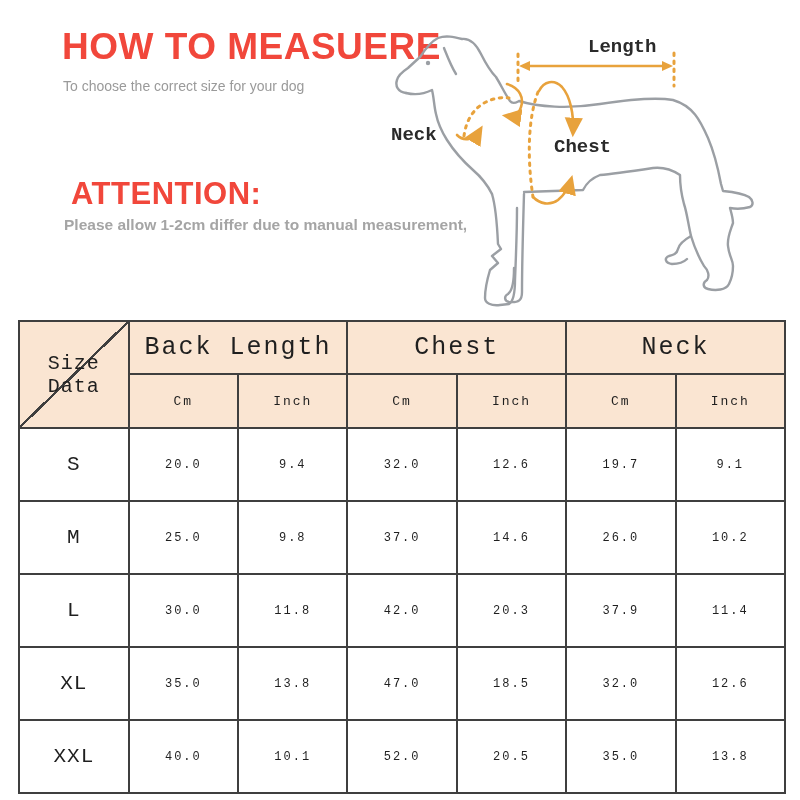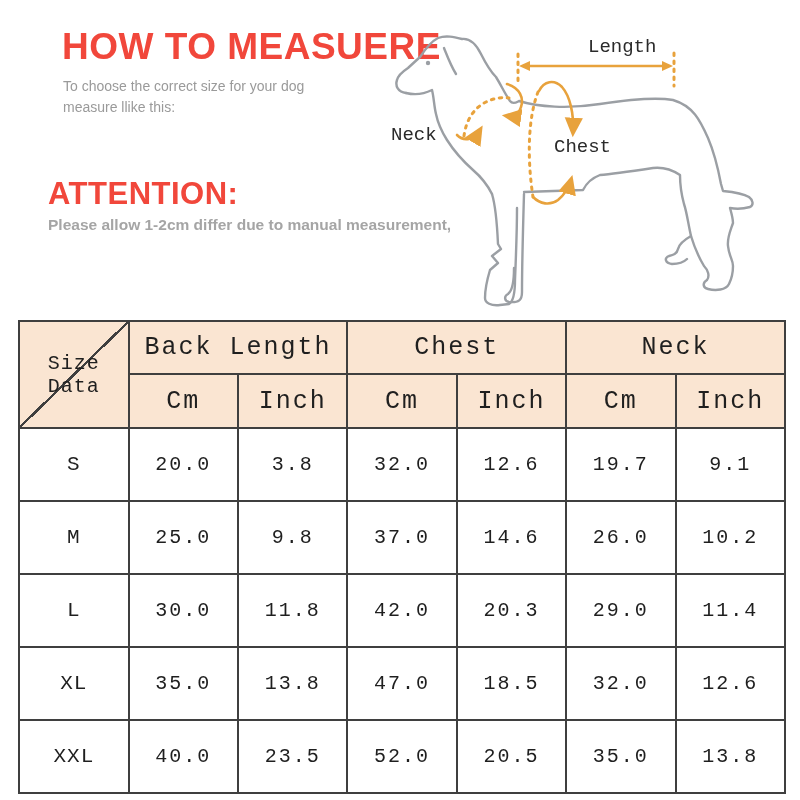--- a/index.html
+++ b/index.html
@@ -24,35 +24,35 @@
     position:absolute;left:62px;top:26px;
     font-size:37px;font-weight:bold;letter-spacing:0.5px;
     color:var(--accent);
   }
   .subtitle{
     position:absolute;left:63px;top:76px;
     font-size:14px;line-height:1.5;
     color:var(--subtext);
   }
   .attention-title{
-    position:absolute;left:48px;top:176px;
+    position:absolute;left:71px;top:176px;
     font-size:31px;font-weight:bold;letter-spacing:0.5px;
     color:var(--accent);
   }
   .attention-body{
-    position:absolute;left:48px;top:213px;
+    position:absolute;left:64px;top:213px;
     font-size:15.5px;font-weight:bold;line-height:1.55;
     color:var(--attention-text);
   }
   .dog-diagram{position:absolute;left:378px;top:8px;width:422px;height:310px;}
   .dog-diagram svg{position:absolute;left:0;top:0;}
   .diagram-label{
     position:absolute;
     font-family:"Liberation Mono", monospace;
-    font-weight:normal;color:#2a2a2a;
+    font-weight:bold;color:#2a2a2a;
   }
   .label-length{left:210px;top:28px;font-size:19px;}
   .label-neck{left:13px;top:116px;font-size:19px;}
   .label-chest{left:176px;top:128px;font-size:19px;}
   .dog-line{fill:none;stroke:var(--dog-outline);stroke-width:2.4;stroke-linecap:round;stroke-linejoin:round;}
   .orange-line{fill:none;stroke:var(--dog-arrow);stroke-width:2.6;stroke-linecap:round;stroke-linejoin:round;}
   .orange-dotted{fill:none;stroke:var(--dog-arrow);stroke-width:3;stroke-linecap:round;stroke-dasharray:2.5,5.5;}
   .ah{fill:var(--dog-arrow);}
   .eye-dot{fill:var(--dog-outline);}
 
@@ -65,42 +65,41 @@
   }
   .size-table td{
     border:2px solid var(--table-border);
     text-align:center;vertical-align:middle;
     letter-spacing:2px;
   }
   .size-table tr.group-row{height:53px;}
   .size-table tr.unit-row{height:54px;}
   .size-table tr.data-row{height:73px;}
   .size-table .head-cell{background:var(--table-header-bg);font-size:25px;}
-  .size-table .unit-cell{background:var(--table-header-bg);font-size:25px;}
+  .size-table .unit-cell{background:var(--table-header-bg);font-size:13px;}
   .size-table .corner-cell{
     background:
       linear-gradient(to bottom right,
         rgba(0,0,0,0) calc(50% - 1.2px),
         var(--table-border) calc(50% - 1.2px),
         var(--table-border) calc(50% + 1.2px),
         rgba(0,0,0,0) calc(50% + 1.2px)),
       var(--table-header-bg);
     font-size:20px;letter-spacing:1px;
   }
   .size-table .size-cell{font-size:21px;letter-spacing:1px;}
-  .size-table .value-cell{font-size:20px;}
+  .size-table .value-cell{font-size:12px;}
 </style>
 </head>
 <body>
 
 <div class="page-title">HOW TO MEASUERE</div>
 
 <div class="subtitle">
   <div>To choose the correct size for your dog</div>
-  <div>measure llike this:</div>
 </div>
 
 <div class="attention-title">ATTENTION:</div>
 
 <div class="attention-body">
   <div>Please allow 1-2cm differ due to manual measurement,</div>
 </div>
 
 <div class="dog-diagram">
   <svg width="422" height="310" viewBox="0 0 422 310">
@@ -215,56 +214,56 @@
       <td class="unit-cell">Cm</td>
       <td class="unit-cell">Inch</td>
       <td class="unit-cell">Cm</td>
       <td class="unit-cell">Inch</td>
       <td class="unit-cell">Cm</td>
       <td class="unit-cell">Inch</td>
     </tr>
     <tr class="data-row">
       <td class="size-cell">S</td>
       <td class="value-cell">20.0</td>
-      <td class="value-cell">3.8</td>
+      <td class="value-cell">9.4</td>
       <td class="value-cell">32.0</td>
       <td class="value-cell">12.6</td>
       <td class="value-cell">19.7</td>
       <td class="value-cell">9.1</td>
     </tr>
     <tr class="data-row">
       <td class="size-cell">M</td>
       <td class="value-cell">25.0</td>
       <td class="value-cell">9.8</td>
       <td class="value-cell">37.0</td>
       <td class="value-cell">14.6</td>
       <td class="value-cell">26.0</td>
       <td class="value-cell">10.2</td>
     </tr>
     <tr class="data-row">
       <td class="size-cell">L</td>
       <td class="value-cell">30.0</td>
       <td class="value-cell">11.8</td>
       <td class="value-cell">42.0</td>
       <td class="value-cell">20.3</td>
-      <td class="value-cell">29.0</td>
+      <td class="value-cell">37.9</td>
       <td class="value-cell">11.4</td>
     </tr>
     <tr class="data-row">
       <td class="size-cell">XL</td>
       <td class="value-cell">35.0</td>
       <td class="value-cell">13.8</td>
       <td class="value-cell">47.0</td>
       <td class="value-cell">18.5</td>
       <td class="value-cell">32.0</td>
       <td class="value-cell">12.6</td>
     </tr>
     <tr class="data-row">
       <td class="size-cell">XXL</td>
       <td class="value-cell">40.0</td>
-      <td class="value-cell">23.5</td>
+      <td class="value-cell">10.1</td>
       <td class="value-cell">52.0</td>
       <td class="value-cell">20.5</td>
       <td class="value-cell">35.0</td>
       <td class="value-cell">13.8</td>
     </tr>
   </tbody>
 </table>
 
 </body></html>

